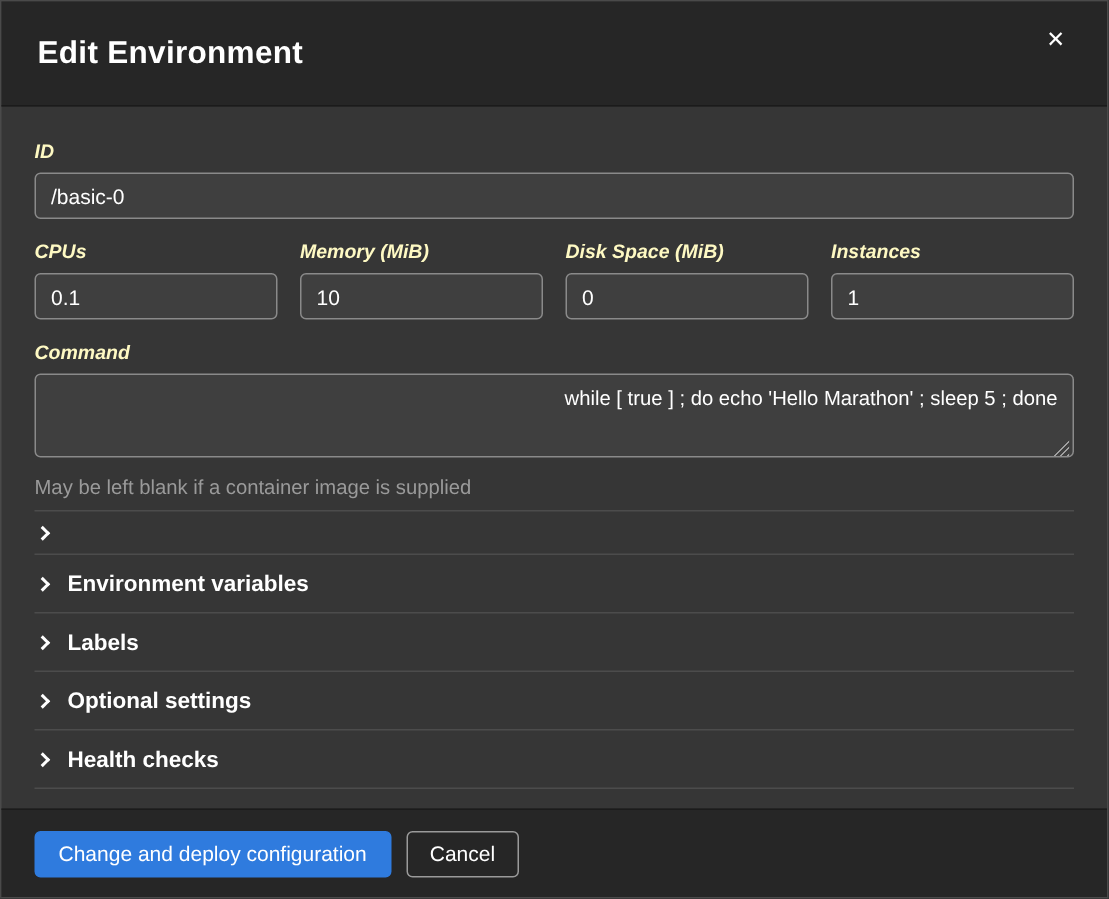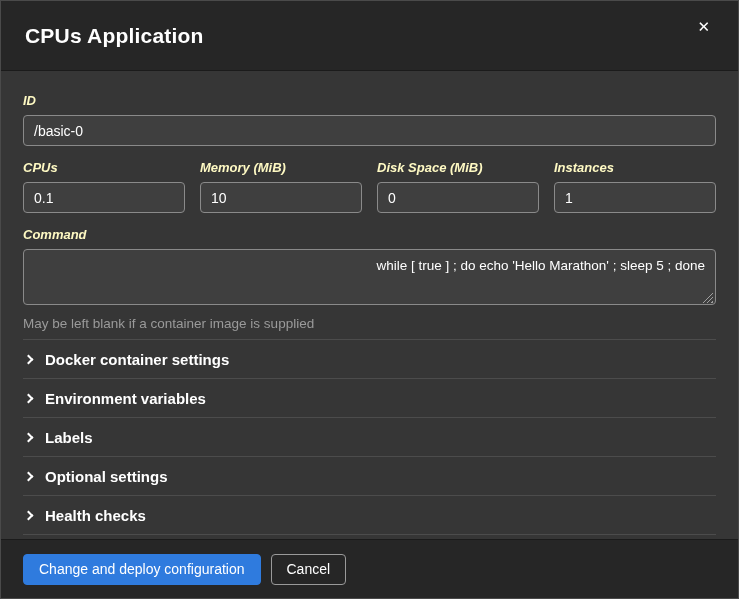--- a/index.html
+++ b/index.html
@@ -132,21 +132,21 @@
     background:transparent;
     border:1px solid #9a9a9a;
   }
 </style>
 </head>
 <body>
 
 <div class="modal">
 
   <header class="modal-header">
-    <h1 class="modal-title">CPUs Application</h1>
+    <h1 class="modal-title">Edit Environment</h1>
     <button class="close-btn">✕</button>
   </header>
 
   <div class="modal-body">
 
     <label class="field-label">ID</label>
     <input class="text-input" type="text" value="/basic-0" style="">
 
     <div class="field-row">
       <label class="field-label">CPUs</label>
@@ -164,21 +164,20 @@
     <label class="field-label">Command</label>
     <div class="textarea-wrap">
       <textarea class="command-textarea" spellcheck="false" style="">while [ true ] ; do echo 'Hello Marathon' ; sleep 5 ; done</textarea>
       <span class="resize-grip"></span>
     </div>
     <p class="help-text">May be left blank if a container image is supplied</p>
 
     <div class="sections">
       <div class="section-row">
         <span class="chevron"></span>
-        <span class="section-label">Docker container settings</span>
       </div>
       <div class="section-row">
         <span class="chevron"></span>
         <span class="section-label">Environment variables</span>
       </div>
       <div class="section-row">
         <span class="chevron"></span>
         <span class="section-label">Labels</span>
       </div>
       <div class="section-row">

